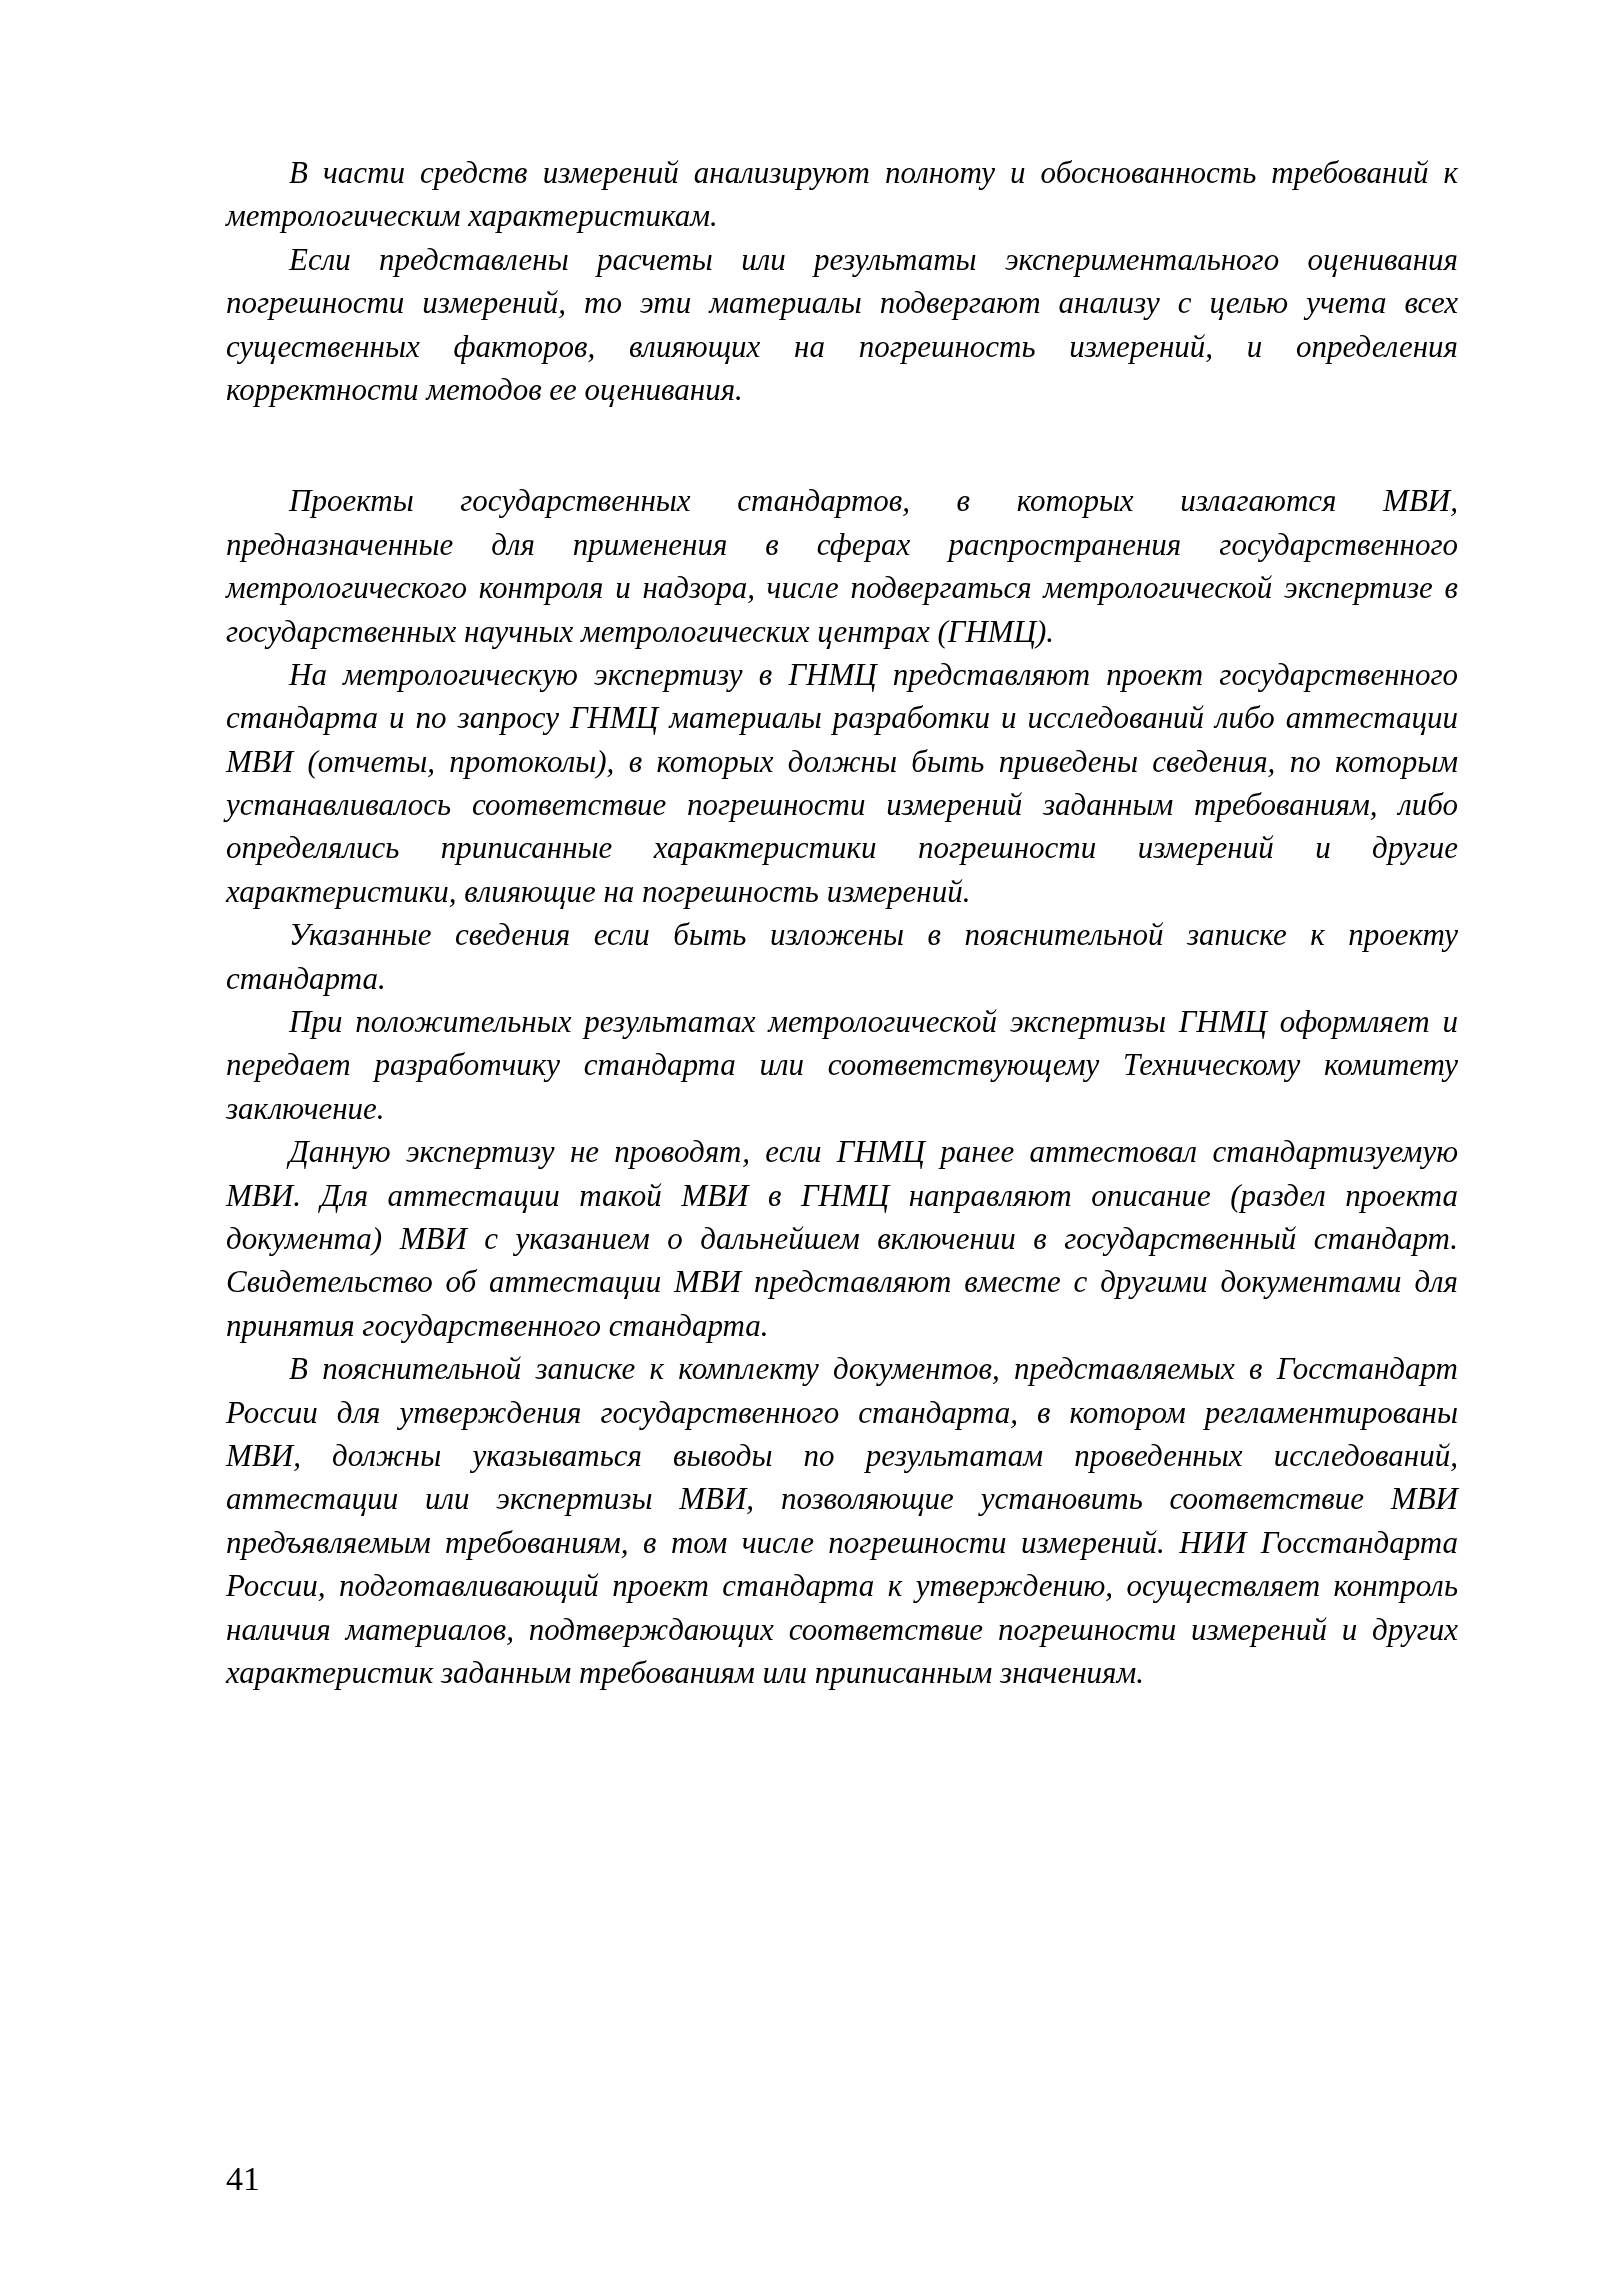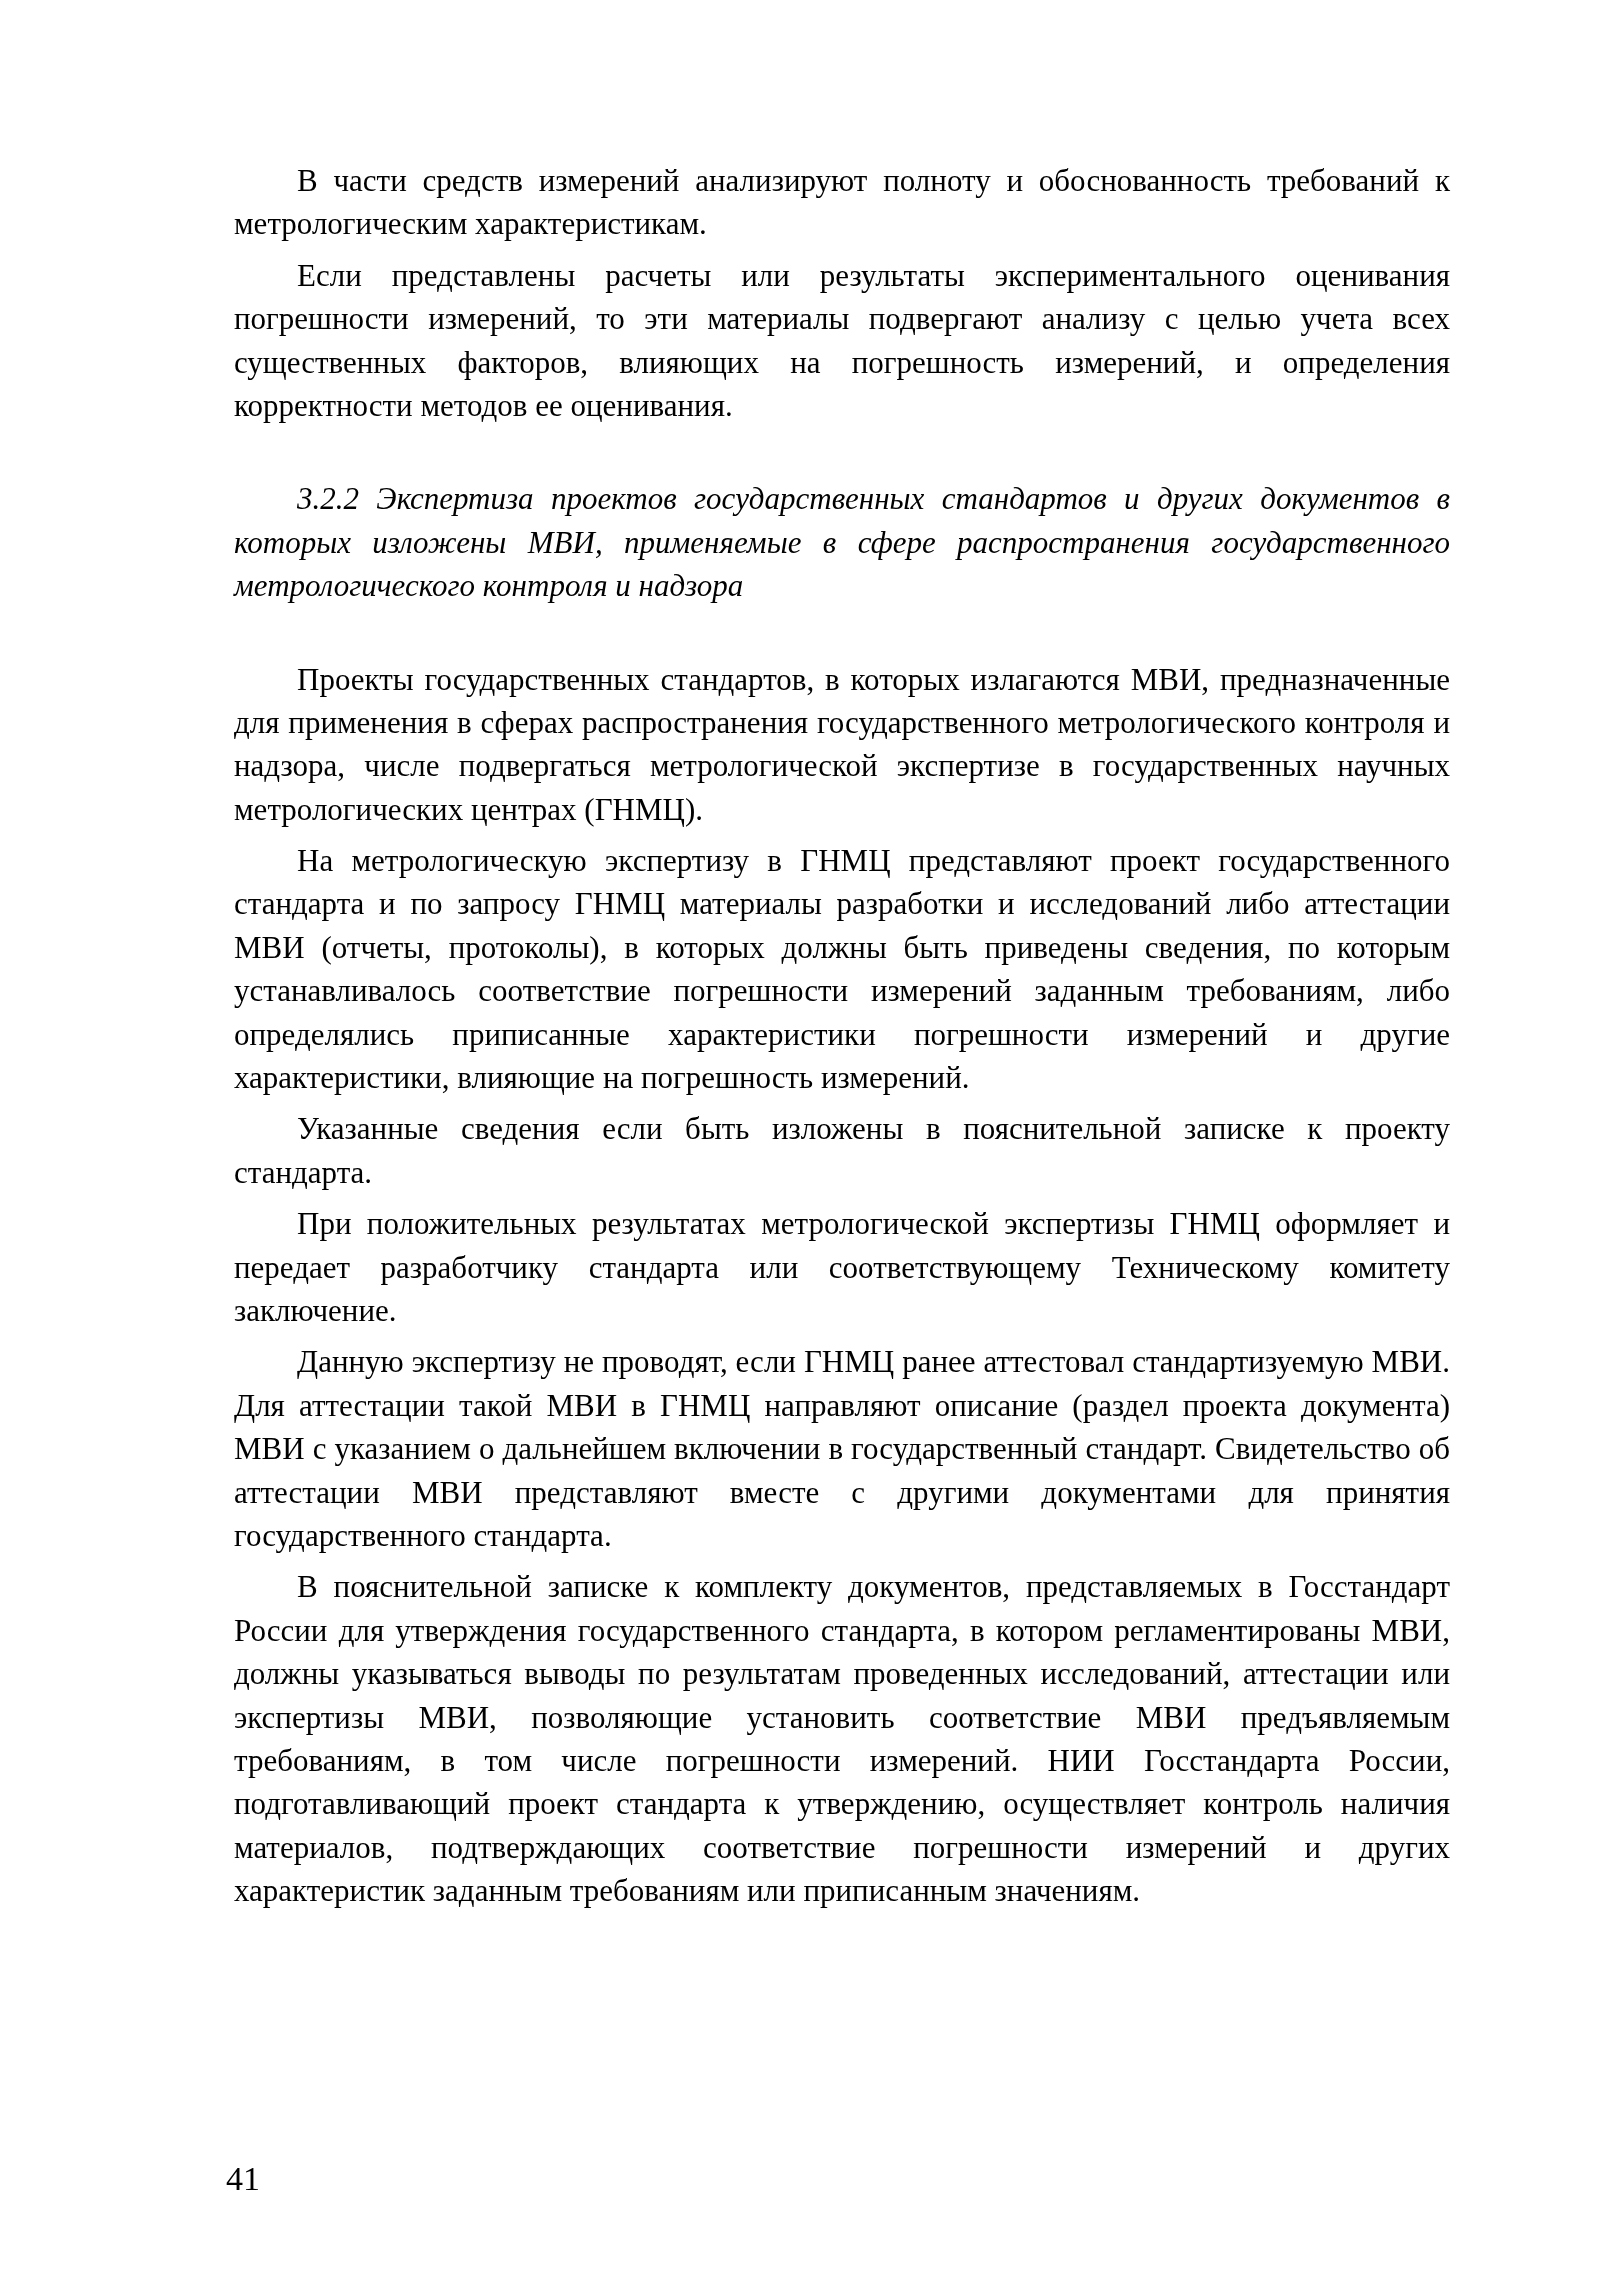--- a/index.html
+++ b/index.html
@@ -21,22 +21,23 @@
     box-sizing: border-box;
     padding: 151px 164px 0 226px;
   }
   .body-text {
     font-size: 31px;
     line-height: 1.40;
     text-align: justify;
     text-justify: inter-word;
   }
   .body-text p {
-    margin: 8px;
+    margin: 0;
     text-indent: 63px;
+    font-style: italic;
   }
   .italic-head {
     font-style: italic;
   }
   .block-gap {
     height: 34px;
   }
   .page-number {
     position: absolute;
     left: 226px;
@@ -51,21 +52,20 @@
 <div class="page">
 
   <div class="body-text">
 
     <p>В части средств измерений анализируют полноту и обоснованность требований к метрологическим характеристикам.</p>
 
     <p>Если представлены расчеты или результаты экспериментального оценивания погрешности измерений, то эти материалы подвергают анализу с целью учета всех существенных факторов, влияющих на погрешность измерений, и определения корректности методов ее оценивания.</p>
 
     <div class="block-gap"></div>
 
-    <p class="italic-head">3.2.2 Экспертиза проектов государственных стандартов и других документов в которых изложены МВИ, применяемые в сфере распространения государственного метрологического контроля и надзора</p>
 
     <div class="block-gap"></div>
 
     <p>Проекты государственных стандартов, в которых излагаются МВИ, предназначенные для применения в сферах распространения государственного метрологического контроля и надзора, числе подвергаться метрологической экспертизе в государственных научных метрологических центрах (ГНМЦ).</p>
 
     <p>На метрологическую экспертизу в ГНМЦ представляют проект государственного стандарта и по запросу ГНМЦ материалы разработки и исследований либо аттестации МВИ (отчеты, протоколы), в которых должны быть приведены сведения, по которым устанавливалось соответствие погрешности измерений заданным требованиям, либо определялись приписанные характеристики погрешности измерений и другие характеристики, влияющие на погрешность измерений.</p>
 
     <p>Указанные сведения если быть изложены в пояснительной записке к проекту стандарта.</p>
 
     <p>При положительных результатах метрологической экспертизы ГНМЦ оформляет и передает разработчику стандарта или соответствующему Техническому комитету заключение.</p>

